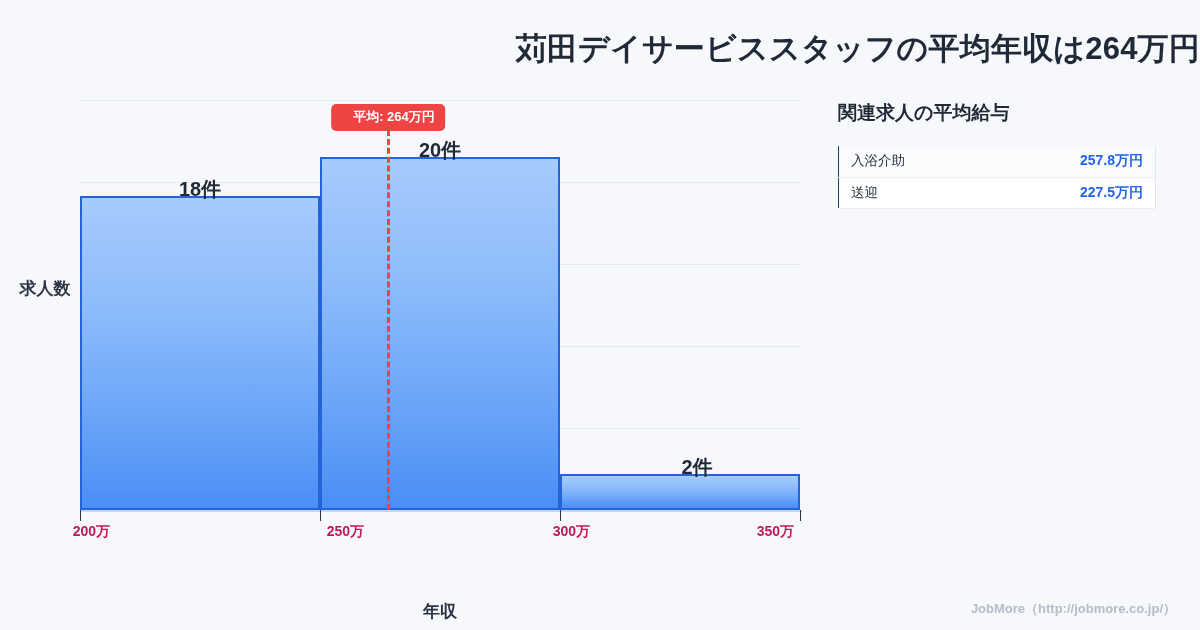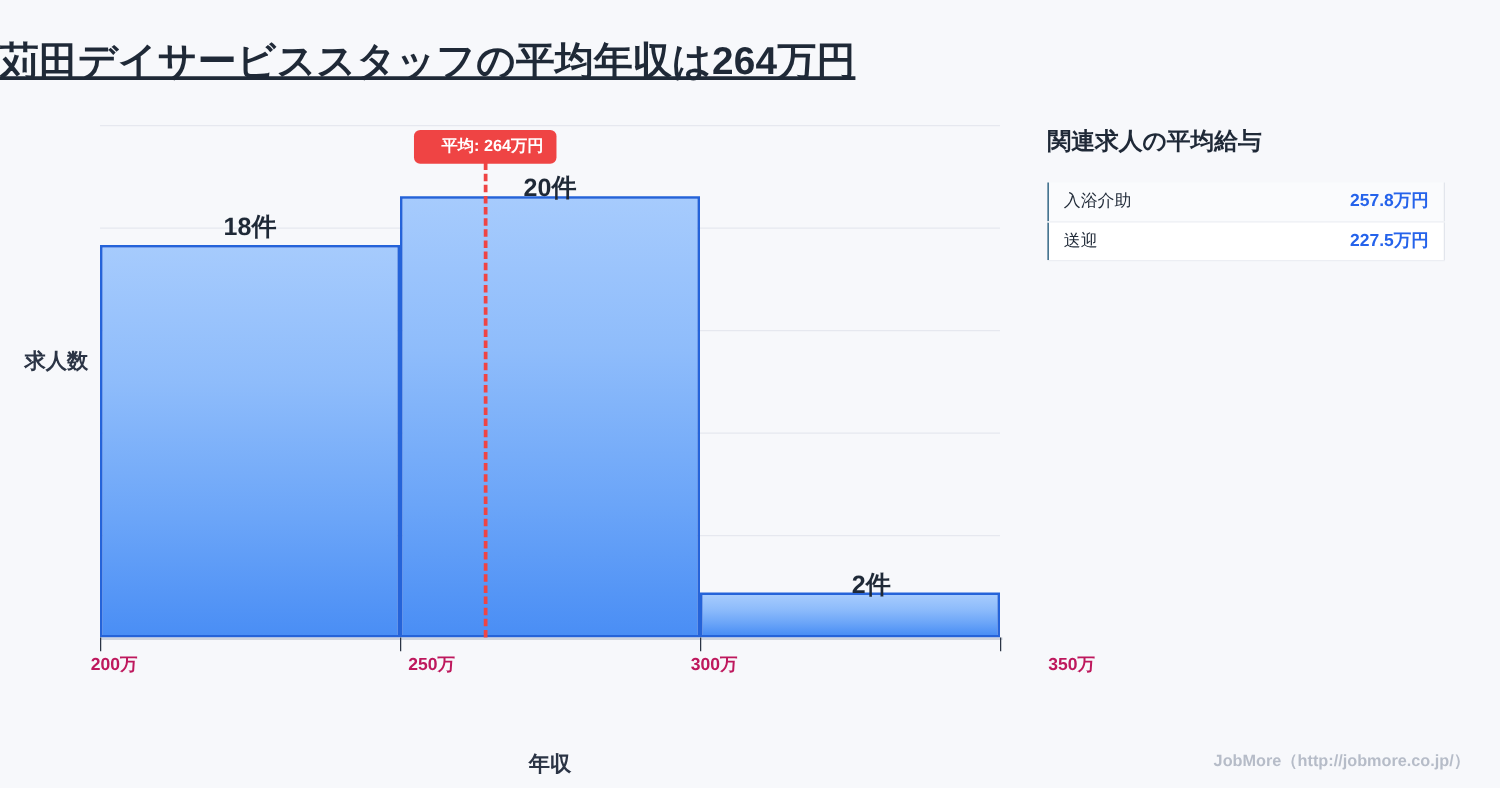--- a/index.html
+++ b/index.html
@@ -19,27 +19,26 @@
     width: 1200px;
     height: 630px;
   }
 
   
   #chart-title {
     position: absolute;
     left: 0;
     top: 28px;
     width: 1200px;
-    text-align: left;
+    text-align: right;
     font-size: 31px;
     font-weight: bold;
     color: #1f2937;
     letter-spacing: 0.2px;
     white-space: nowrap;
-    text-decoration: underline;
   }
 
   
   #plot-area {
     position: absolute;
     left: 80px;
     top: 100px;
     width: 720px;
     height: 410px;
   }
@@ -200,39 +199,39 @@
     <div class="gridline" style="top:164px;"></div>
     <div class="gridline" style="top:246px;"></div>
     <div class="gridline" style="top:328px;"></div>
 
     <div class="bar" style="left:0px; width:240px; height:314px;"></div>
 
     <div class="bar" style="left:240px; width:240px; height:353px;"></div>
 
     <div class="bar" style="left:480px; width:240px; height:36px;"></div>
 
-    <div class="bar-label" style="left:0px; width:240px; top:68px;text-align:center;">18件</div>
+    <div class="bar-label" style="left:0px; width:240px; top:76px;text-align:center;">18件</div>
     <div class="bar-label" style="left:240px; width:240px; top:37px;">20件</div>
     <div class="bar-label" style="left:497px; width:240px; top:354px;">2件</div>
   </div>
 
   <div id="axis-baseline"></div>
 
   <div id="average-line" style="left:387px;"></div>
   <div id="average-badge" style="left:388px;">平均: 264万円</div>
 
   <div class="xtick" style="left:80px;"></div>
   <div class="xtick" style="left:320px;"></div>
   <div class="xtick" style="left:560px;"></div>
   <div class="xtick" style="left:800px;"></div>
 
   <div class="xtick-label" style="left:50px; width:60px;">200万</div>
   <div class="xtick-label" style="left:304px; width:60px;">250万</div>
   <div class="xtick-label" style="left:530px; width:60px;">300万</div>
-  <div class="xtick-label" style="left:816px; width:60px;">350万</div>
+  <div class="xtick-label" style="left:734px; width:60px;">350万</div>
 
   <div id="x-axis-title">年収</div>
   <div id="y-axis-title">求人数</div>
 
   <div id="side-panel">
     <div id="side-panel-title">関連求人の平均給与</div>
     <table id="related-table">
       <tbody>
         <tr class="row-alt">
           <td>入浴介助</td>

